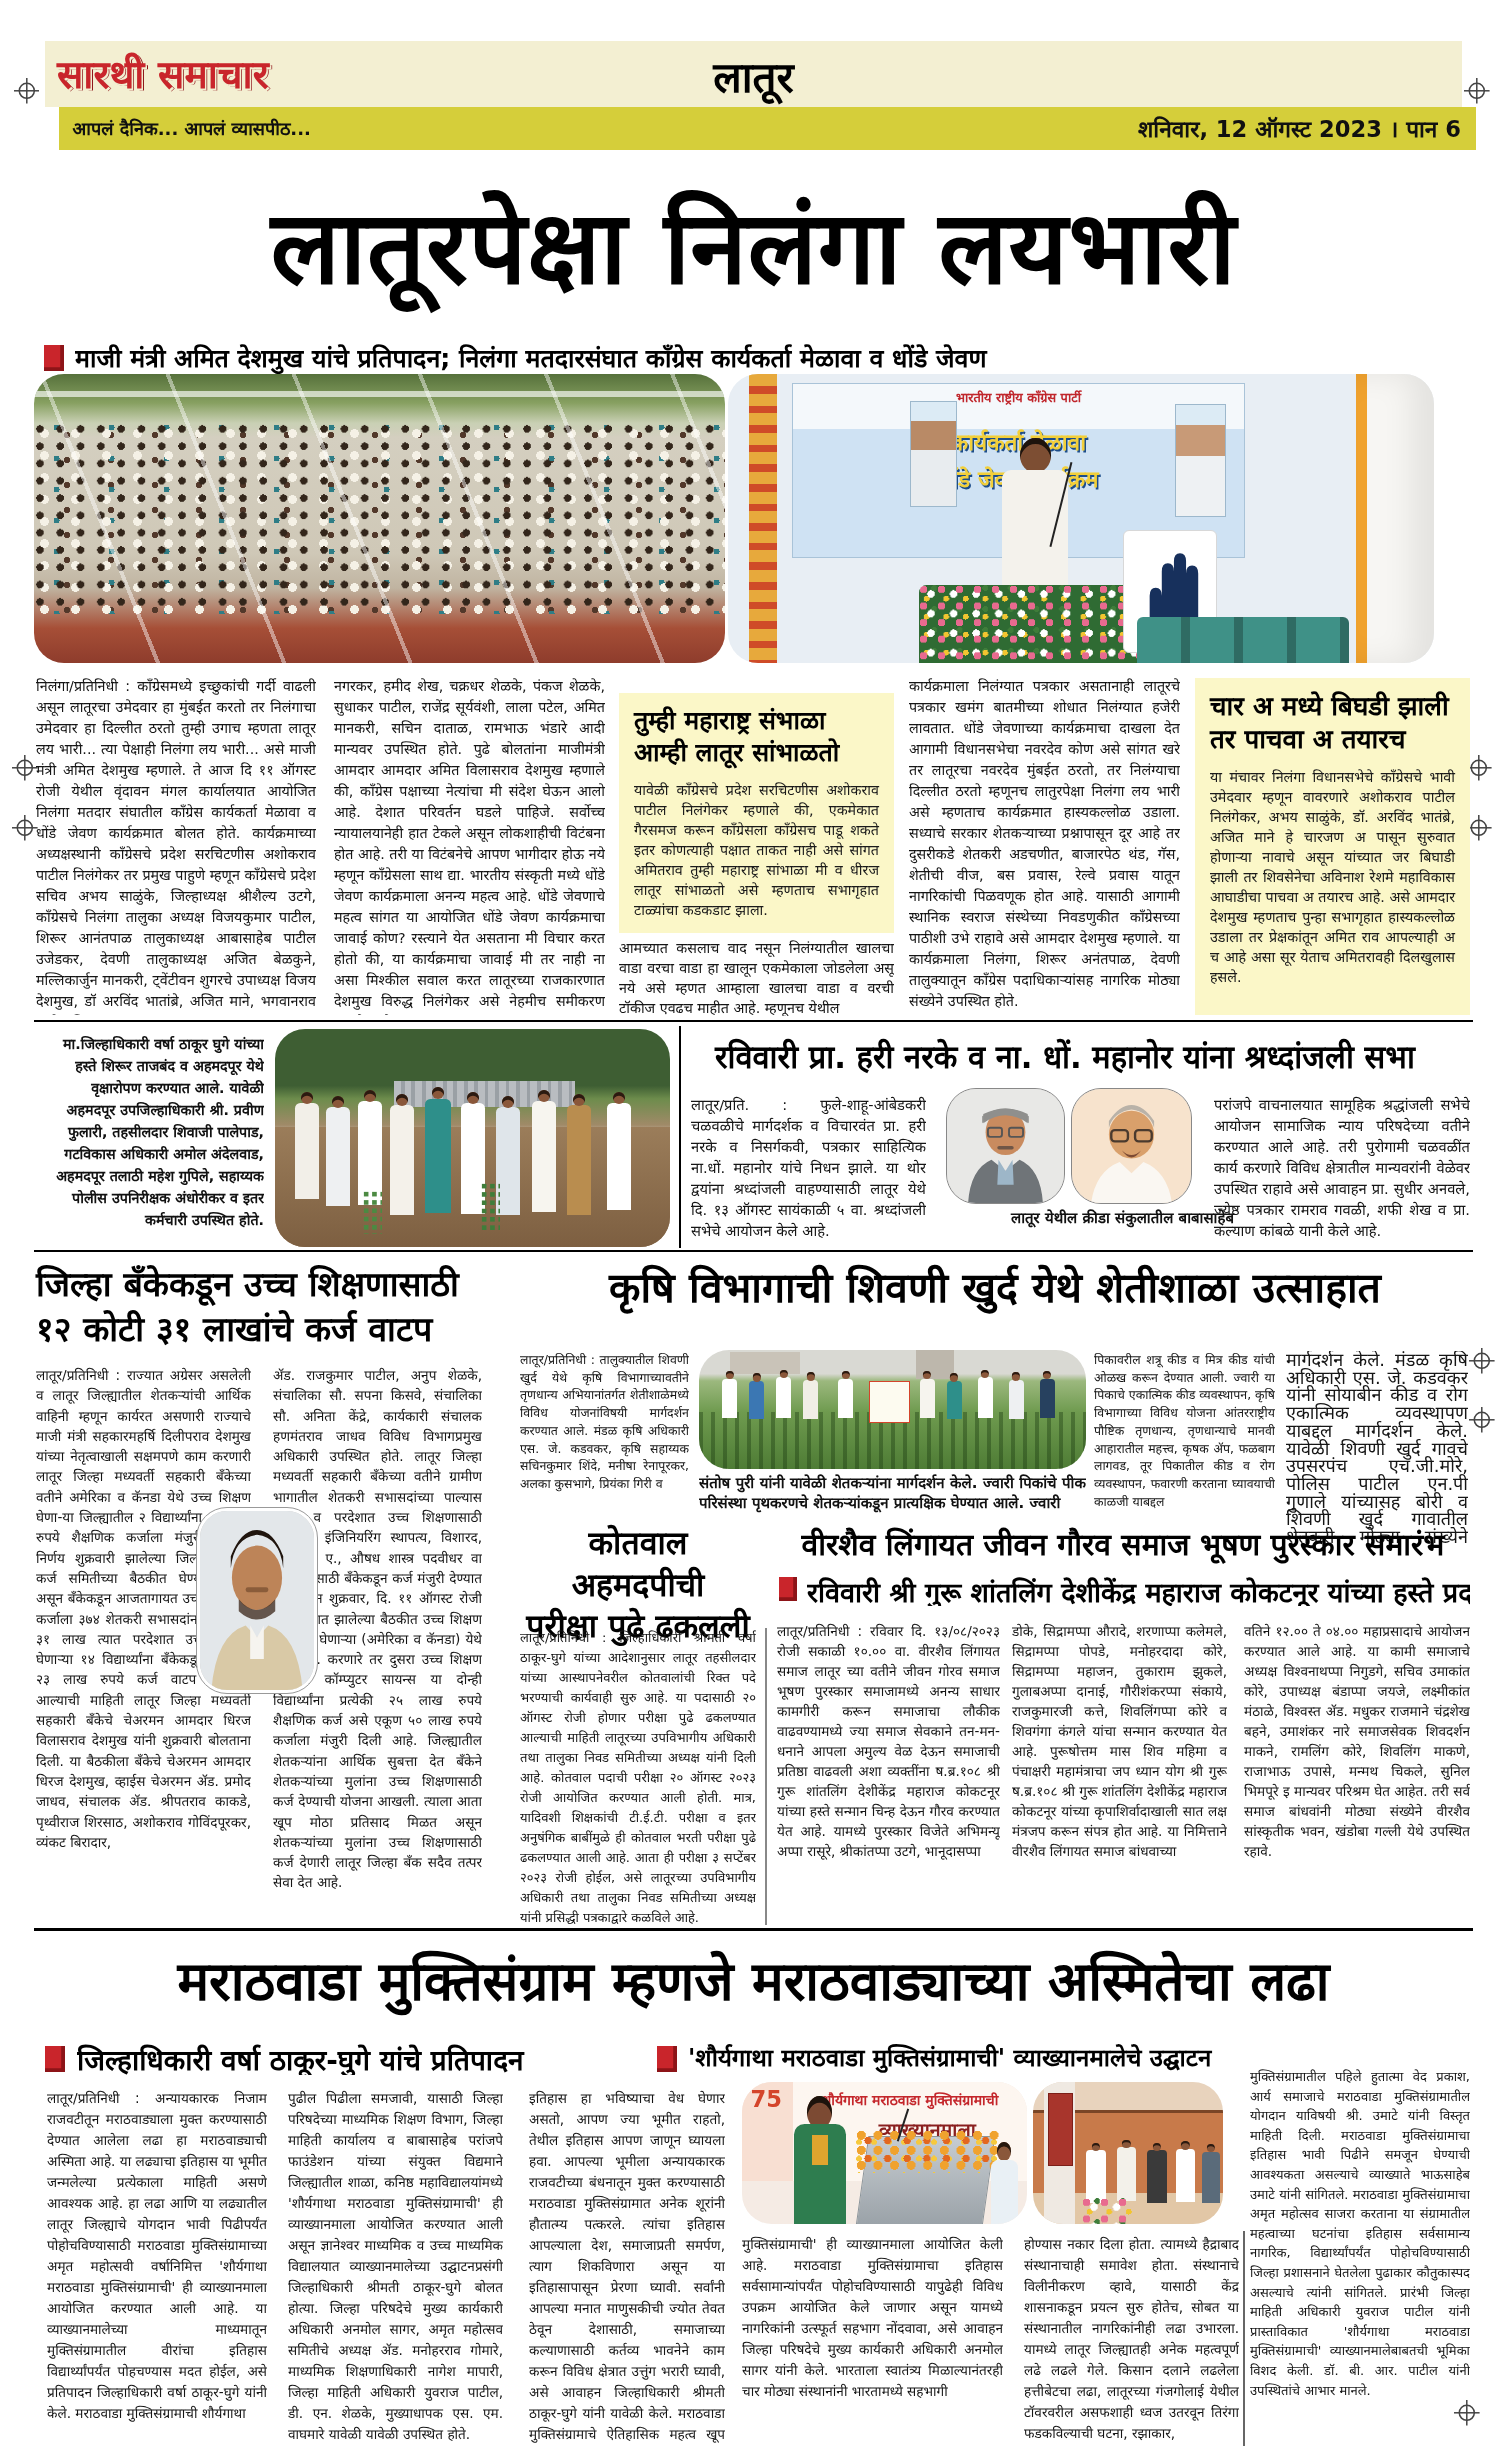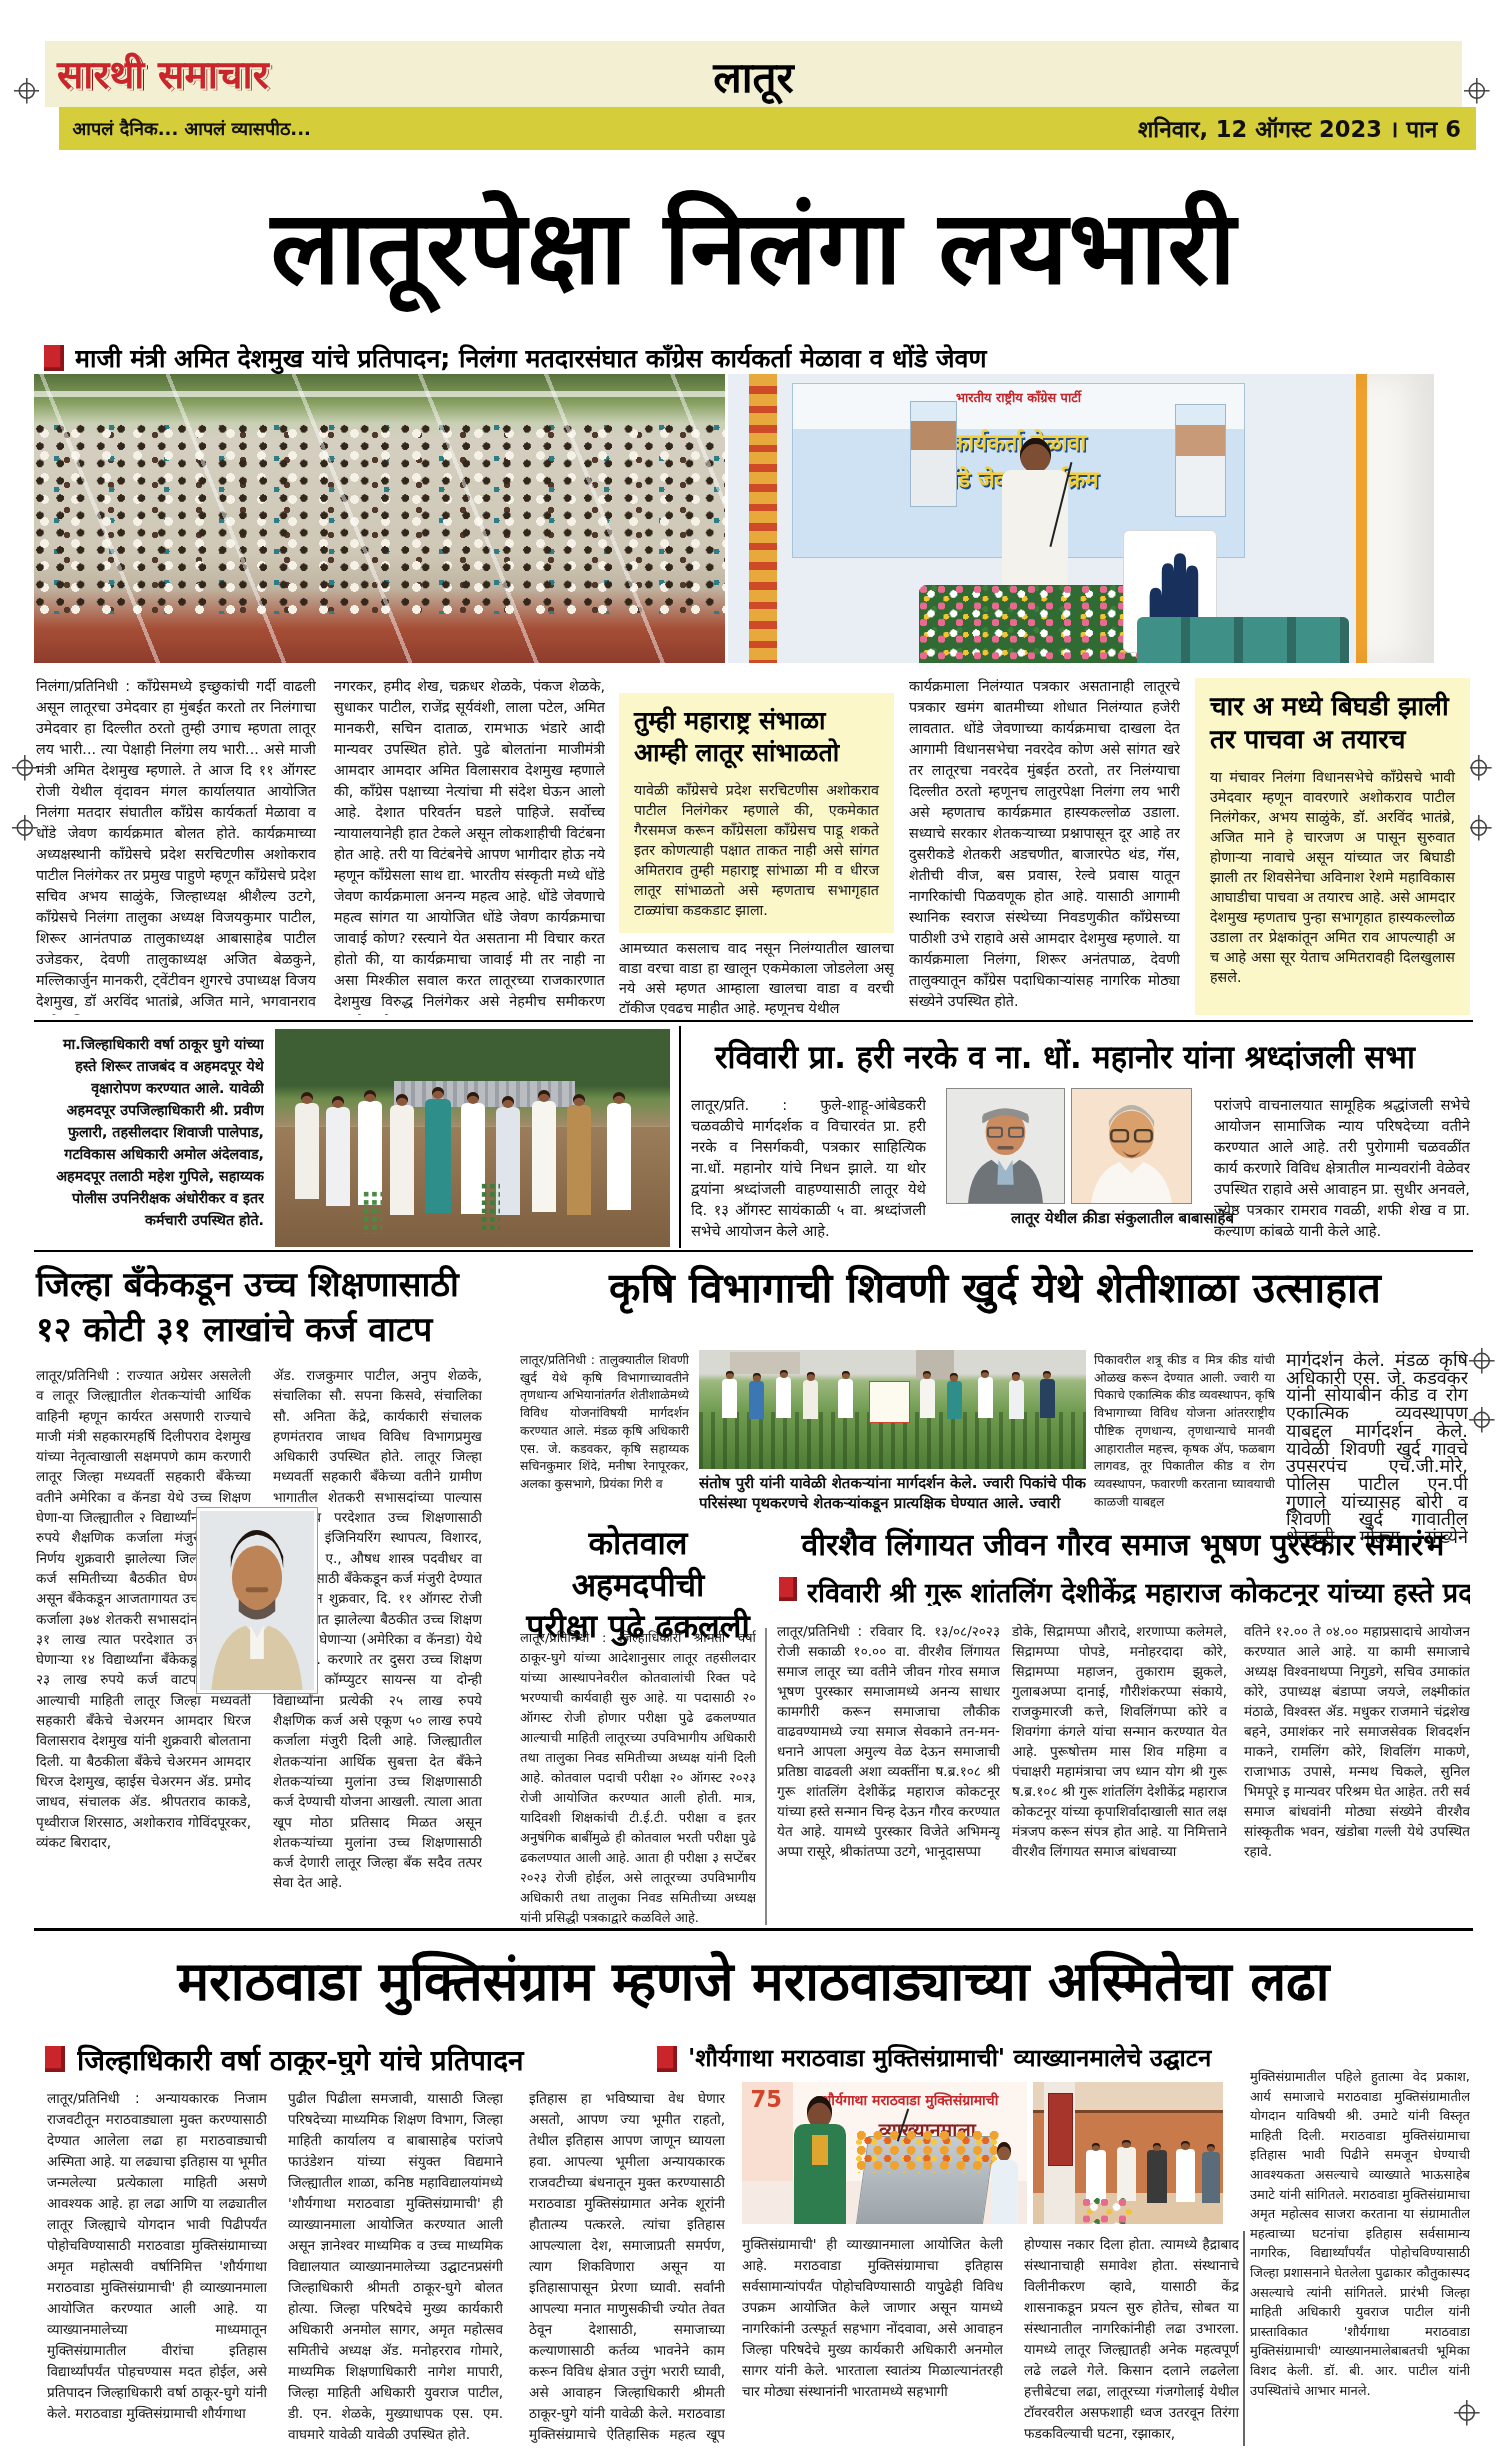--- a/index.html
+++ b/index.html
@@ -4,21 +4,21 @@
 <style>
   html,body{margin:0;padding:0;background:#ffffff;}
   .page{position:relative;width:1506px;height:2450px;background:#ffffff;
         font-family:"DejaVu Sans","Liberation Sans",sans-serif;color:#111;overflow:hidden;}
   .abs{position:absolute;}
   .col{position:absolute;text-align:justify;overflow:hidden;color:#151515;}
   .cap{position:absolute;overflow:hidden;color:#111;font-weight:600;}
   .hrule{position:absolute;background:#000;}
   .vrule{position:absolute;background:#000;}
   .redsq{position:absolute;background:#c9252b;box-shadow:inset -3.8px -3.8px 0 #8d1418;}
-  .photo{position:absolute;overflow:hidden;background:#ccc;}
+  .photo{position:absolute;overflow:hidden;background:#ccc;border-radius:30px;}
   .headline{position:absolute;font-weight:800;color:#000;text-align:center;
             display:flex;align-items:center;justify-content:center;white-space:nowrap;}
   .subhead{position:absolute;font-weight:700;color:#000;white-space:nowrap;overflow:hidden;}
   .boxy{position:absolute;background:#fbf7c8;overflow:hidden;padding:12px 15px;box-sizing:border-box;}
   .boxy h3{margin:0 0 10.5px 0;font-size:25px;line-height:1.28;color:#000;}
   .boxy p{margin:0;font-size:14.3px;line-height:20px;text-align:justify;color:#1a1a1a;}
   .fig{position:absolute;border-radius:5.3px 5.3px 0 0;}
   .fig::before{content:"";position:absolute;left:50%;transform:translateX(-50%);top:-11.3px;
                width:12px;height:12px;border-radius:50%;background:#8a573a;
                box-shadow:inset 0 3.8px 0 #2b1a10;}

